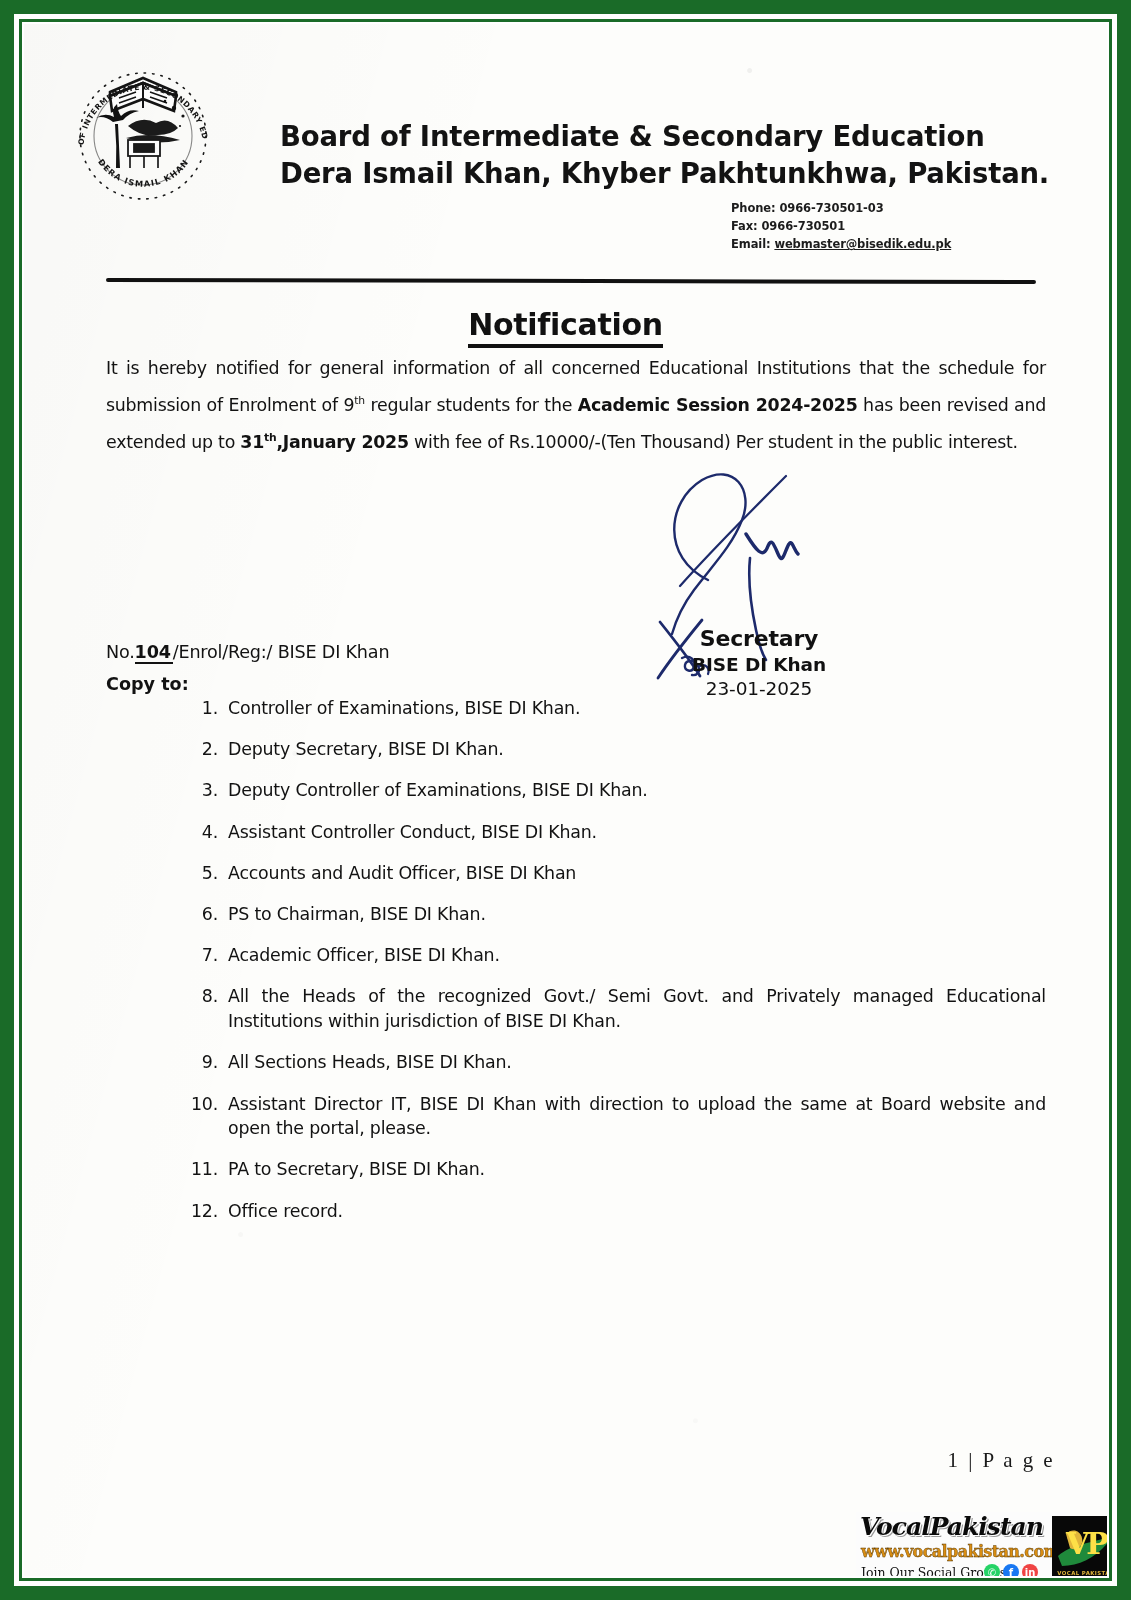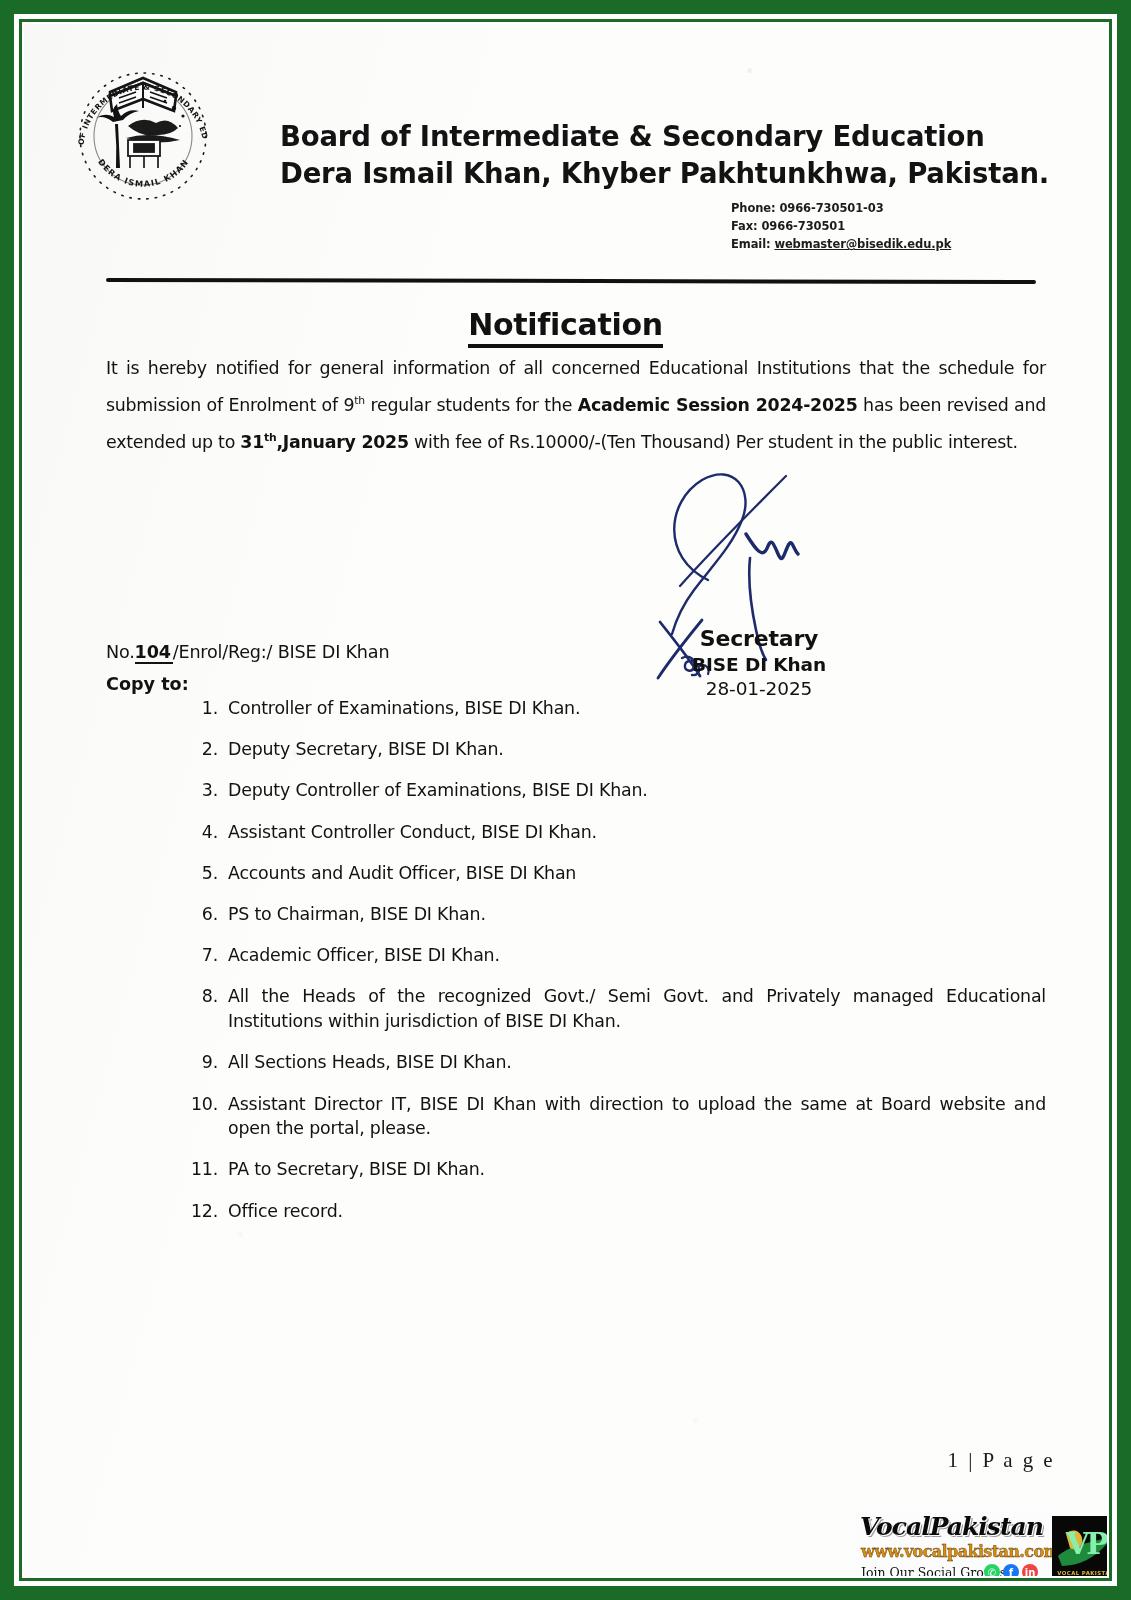--- a/index.html
+++ b/index.html
@@ -325,21 +325,21 @@
     z-index: 21;
   }
   .wm-logo-vp {
     position: absolute;
     left: 0; top: 10px;
     width: 68px;
     text-align: center;
     font-family: "DejaVu Serif", serif;
     font-weight: 700;
     font-size: 30px;
-    color: #86efac;
+    color: #fde047;
     letter-spacing: -3px;
   }
   .wm-logo-caption {
     position: absolute;
     left: 0; bottom: 12px;
     width: 68px;
     text-align: center;
     font-family: "DejaVu Sans", sans-serif;
     font-size: 5.4px;
     font-weight: 700;
@@ -444,21 +444,21 @@
           <path d="M40,160 C56,180 70,198 80,214" stroke-width="2.8"></path>
           <path d="M82,158 C64,180 50,198 38,216" stroke-width="2.8"></path>
           <path d="M62,196 c8,-4 14,2 12,9 c-2,6 -10,4 -9,-2 c1,-5 9,-6 13,1
                    c3,5 -1,10 -6,9" stroke-width="2.4"></path>
           <path d="M80,204 c6,-3 10,3 8,8" stroke-width="2.2"></path>
         </g>
       </svg>
       <div class="sig-text">
         <div class="sig-role">Secretary</div>
         <div class="sig-org">BISE DI Khan</div>
-        <div class="sig-date">28-01-2025</div>
+        <div class="sig-date">23-01-2025</div>
       </div>
     </div>
 
     <div class="ref-line">
       <span>No.</span><span class="ref-num">104</span><span>/Enrol/Reg:/ BISE DI Khan</span>
     </div>
 
     <div class="copy-to">Copy to:</div>
 
     <ol class="copy-list" id="copy-list">

